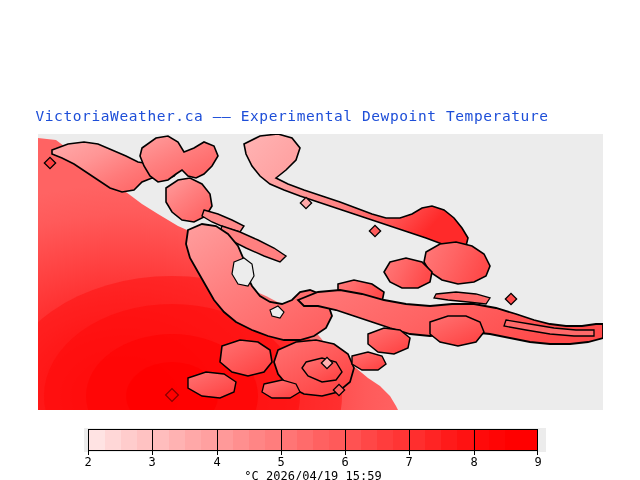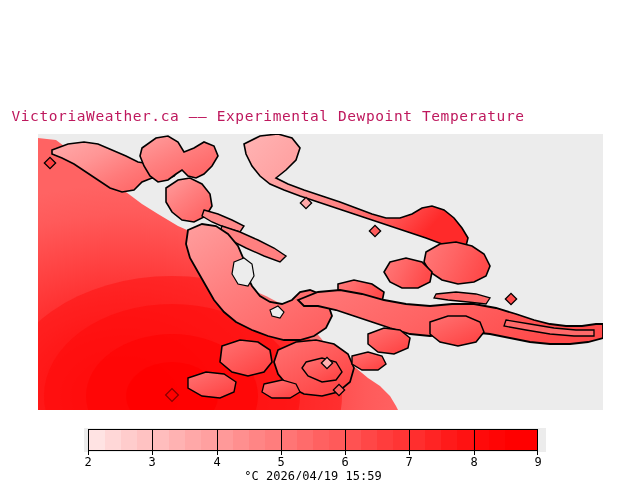--- a/index.html
+++ b/index.html
@@ -26,22 +26,23 @@
   
   #title {
     position: absolute;
     left: 0;
     top: 108px;
     width: 536px;
     text-align: center;
     font-family: "DejaVu Sans Mono", "Liberation Mono", monospace;
     font-size: 14.5px;
     letter-spacing: 0.6px;
-    color: #be185d;
+    color: #1d4ed8;
     white-space: nowrap;
+    padding-left: 24px;
   }
 
   
   #map-plot {
     position: absolute;
     left: 38px;
     top: 134px;
     width: 565px;
     height: 276px;
     background: #ececec;

